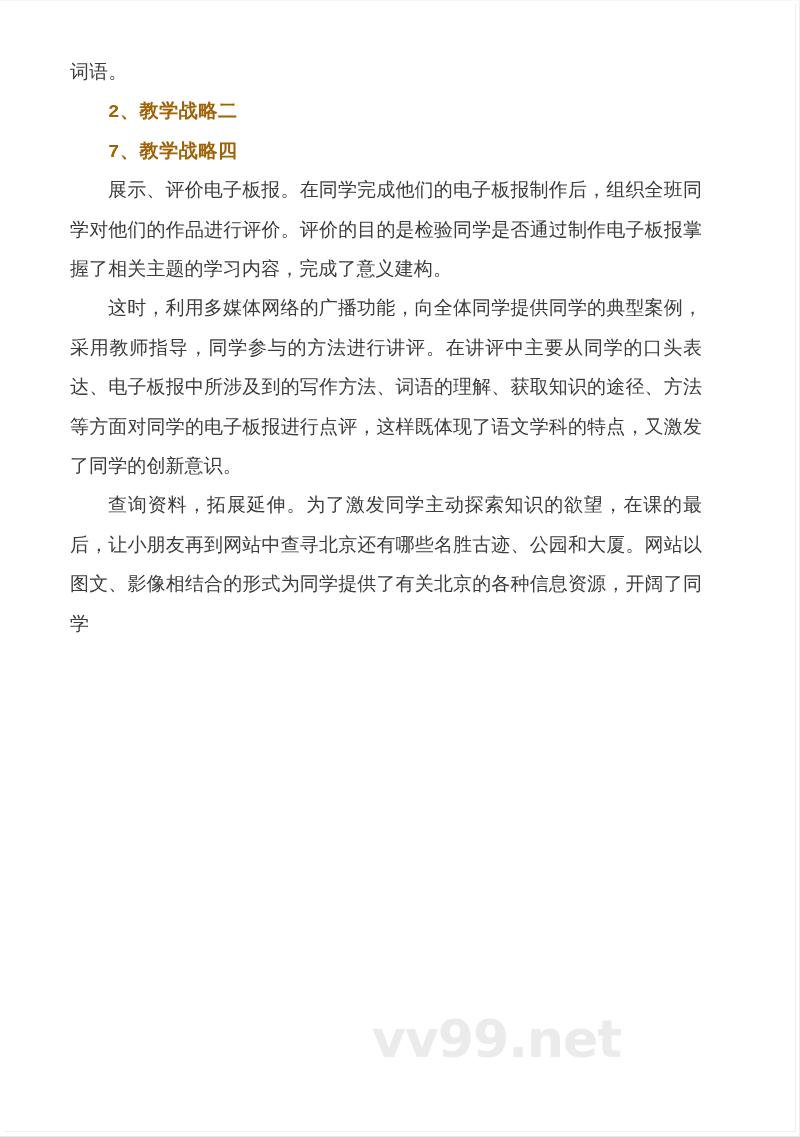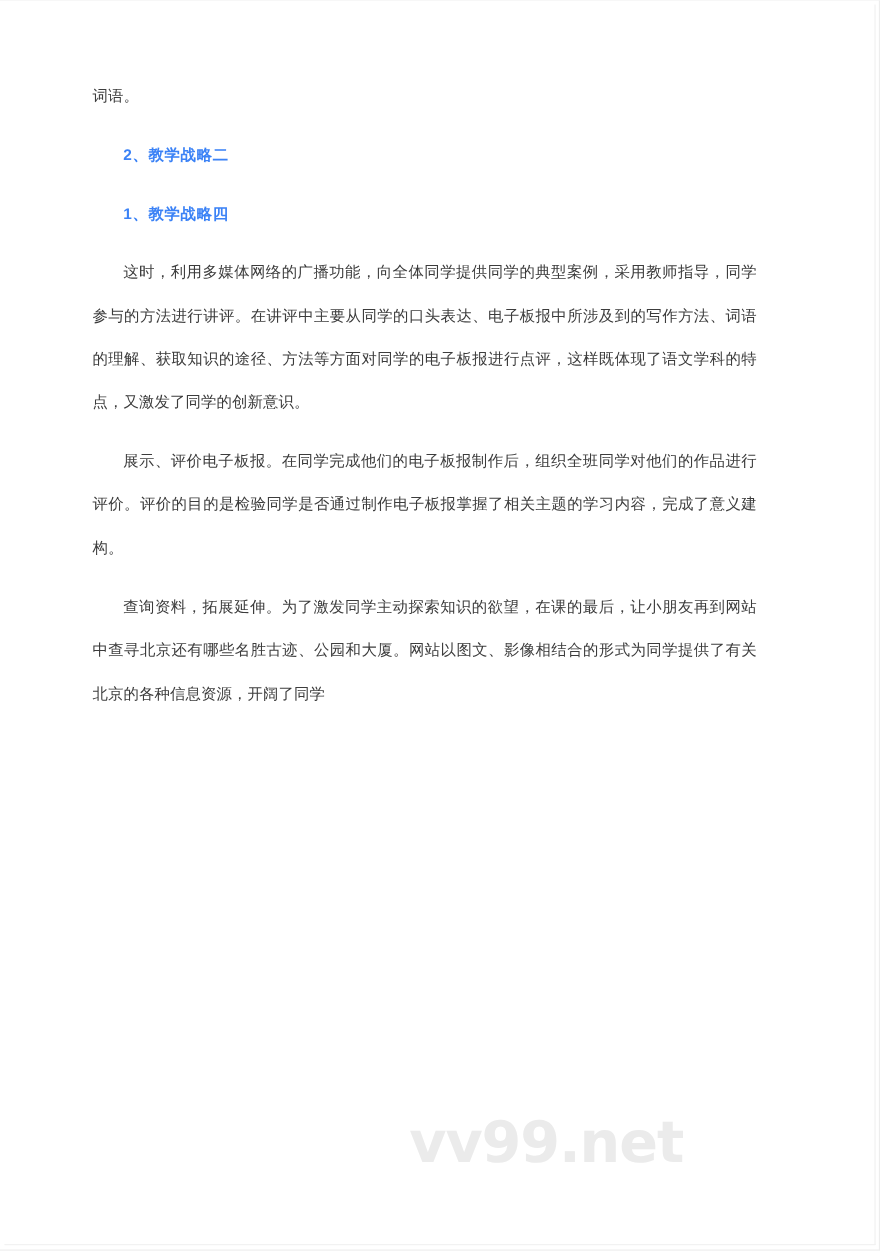--- a/index.html
+++ b/index.html
@@ -53,39 +53,39 @@
     width: 800px;
     z-index: 2;
   }
 
   .doc-body {
     margin: 0;
     padding: 53px 98px 0 70px;
   }
 
   p.para {
-    margin: 14px;
-    font-family: Liberation Sans, sans-serif;
-    font-size: 14px;
+    margin: 0;
+    font-family: Liberation Mono, monospace;
+    font-size: 19px;
     line-height: 39.4px;
     color: #3c3c3c;
     text-align: justify;
     text-justify: inter-character;
     letter-spacing: 0.1px;
     -webkit-font-smoothing: antialiased;
   }
 
   p.indent {
     text-indent: 2em;
   }
 
   p.heading {
     text-indent: 2em;
     font-weight: bold;
-    color: #3b82f6;
+    color: #a16207;
     letter-spacing: 0.6px;
   }
 </style>
 </head>
 <body>
 
 <div class="page">
 
   <div class="page-edge"></div>
 
@@ -94,25 +94,25 @@
   <div class="content">
     <div class="doc-body">
 
       <p class="para">词语。</p>
 
       <p class="para heading">2、教学战略二</p>
 
 
 
 
-      <p class="para heading">1、教学战略四</p>
+      <p class="para heading">7、教学战略四</p>
+
+      <p class="para indent">展示、评价电子板报。在同学完成他们的电子板报制作后，组织全班同学对他们的作品进行评价。评价的目的是检验同学是否通过制作电子板报掌握了相关主题的学习内容，完成了意义建构。</p>
 
       <p class="para indent">这时，利用多媒体网络的广播功能，向全体同学提供同学的典型案例，采用教师指导，同学参与的方法进行讲评。在讲评中主要从同学的口头表达、电子板报中所涉及到的写作方法、词语的理解、获取知识的途径、方法等方面对同学的电子板报进行点评，这样既体现了语文学科的特点，又激发了同学的创新意识。</p>
-
-      <p class="para indent">展示、评价电子板报。在同学完成他们的电子板报制作后，组织全班同学对他们的作品进行评价。评价的目的是检验同学是否通过制作电子板报掌握了相关主题的学习内容，完成了意义建构。</p>
 
 
       <p class="para indent">查询资料，拓展延伸。为了激发同学主动探索知识的欲望，在课的最后，让小朋友再到网站中查寻北京还有哪些名胜古迹、公园和大厦。网站以图文、影像相结合的形式为同学提供了有关北京的各种信息资源，开阔了同学</p>
 
     </div>
   </div>
 
 </div>
 
 </body></html>

